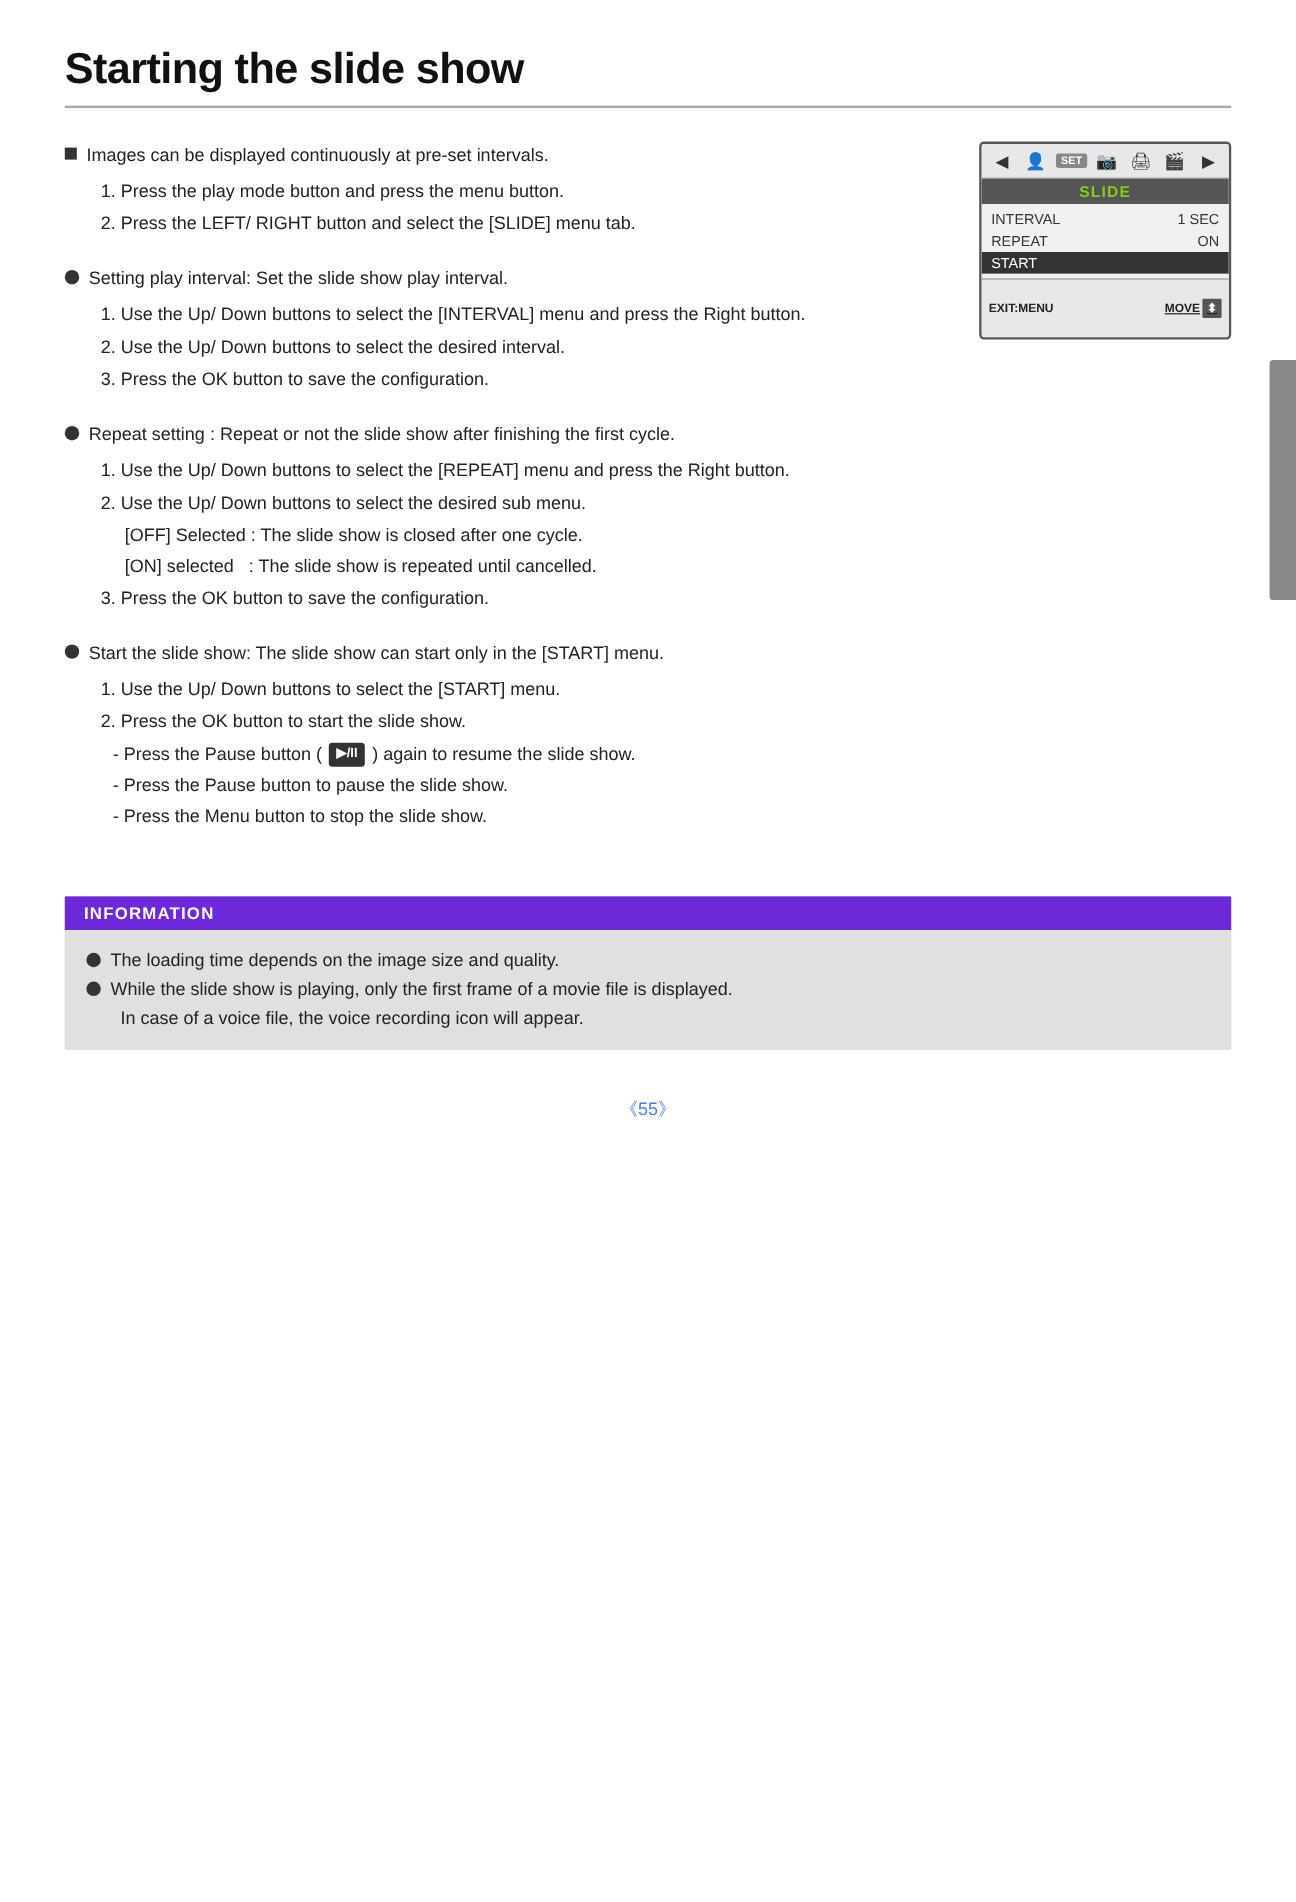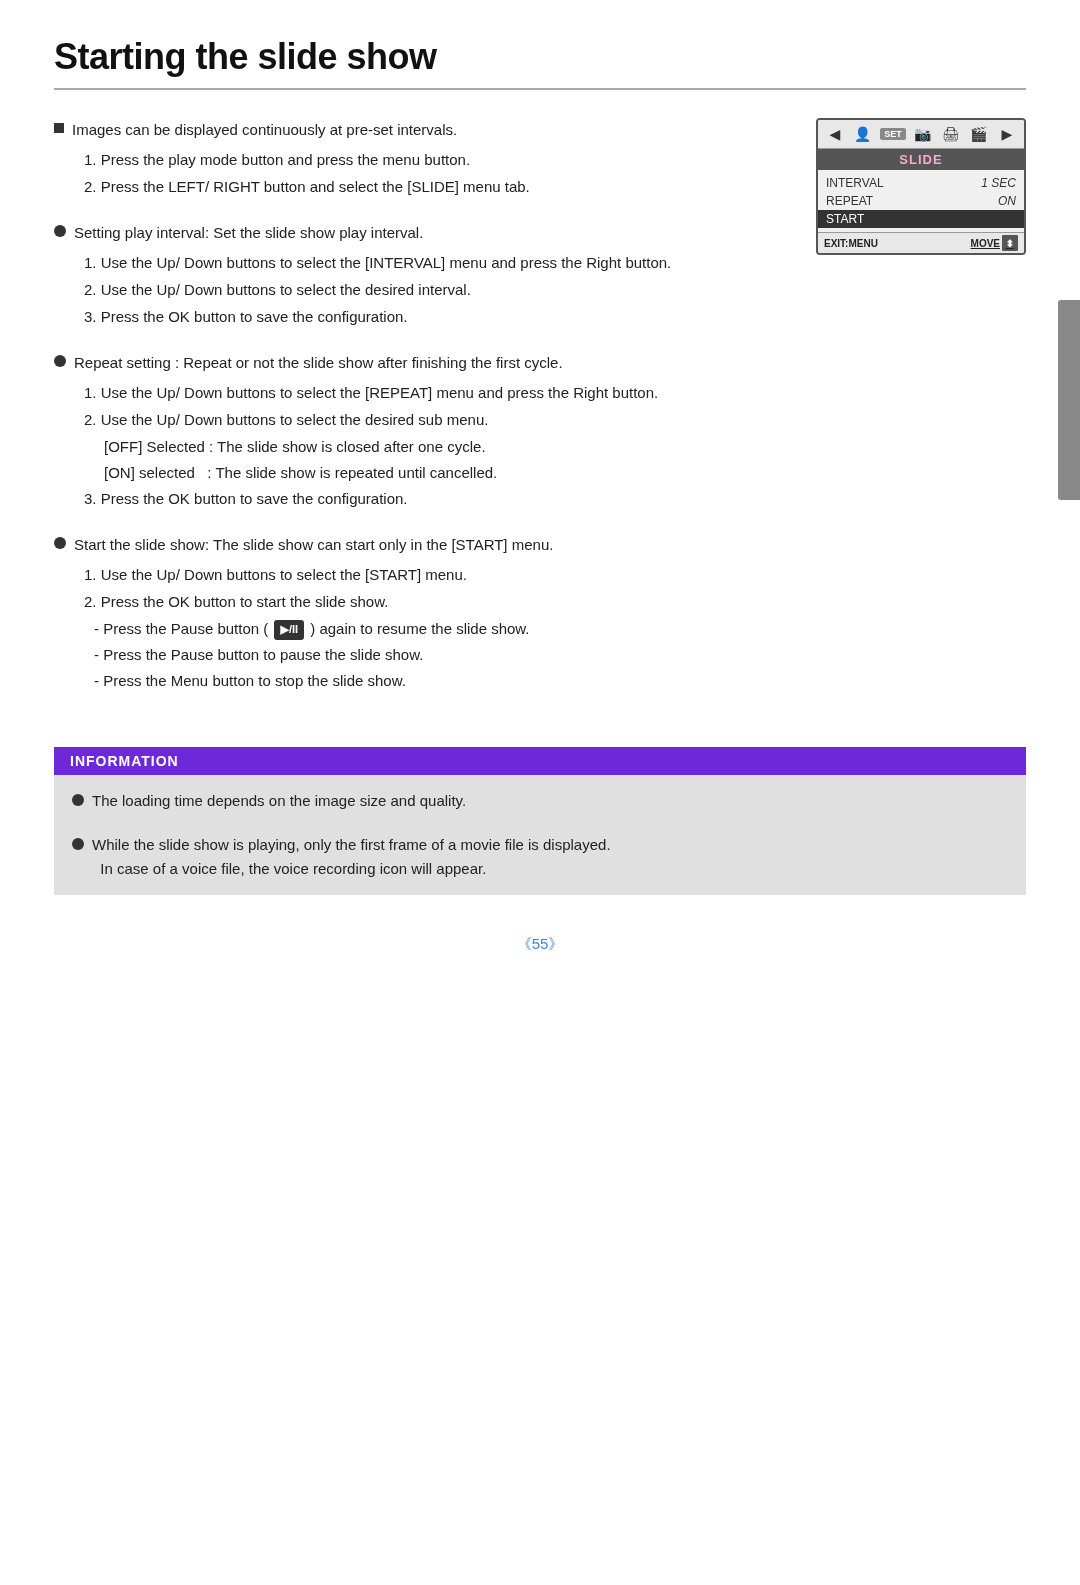--- a/index.html
+++ b/index.html
@@ -141,21 +141,21 @@
       color: #fff;
       font-size: 9px;
       font-weight: bold;
       padding: 1px 4px;
       border-radius: 2px;
     }
 
     
     .slide-header {
       background: #555;
-      color: #f9a8d4;
+      color: #84cc16;
       text-align: center;
       font-weight: bold;
       font-size: 13px;
       padding: 3px 0;
       letter-spacing: 1px;
     }
 
     
     .menu-rows {
       background: #f0f0f0;
@@ -169,38 +169,37 @@
       font-size: 12px;
       color: #333;
     }
 
     .menu-row .row-label {
       font-weight: normal;
     }
 
     .menu-row .row-value {
       font-weight: normal;
-      font-style: italic;
     }
 
     .menu-row.highlighted {
       background: #333;
       color: #fff;
       margin: 0 -8px;
       padding: 2px 8px;
     }
 
     
     .cam-bottom-bar {
       background: #e8e8e8;
       border-top: 1px solid #999;
       display: flex;
       justify-content: space-between;
       align-items: center;
-      padding: 2px 6px;
+      padding: 16px 6px;
       font-size: 10px;
       font-weight: bold;
     }
 
     .move-arrows {
       display: flex;
       align-items: center;
       gap: 2px;
       font-size: 10px;
       font-weight: bold;
@@ -250,21 +249,21 @@
     }
 
     .information-body {
       padding: 14px 18px;
       background: #e0e0e0;
     }
 
     .info-bullet {
       display: flex;
       align-items: flex-start;
-      margin-bottom: 20px;
+      margin-bottom: 0;
     }
 
     .info-bullet:last-child {
       margin-bottom: 0;
     }
 
     .info-bullet-text {
       font-size: 15px;
       line-height: 1.6;
     }

